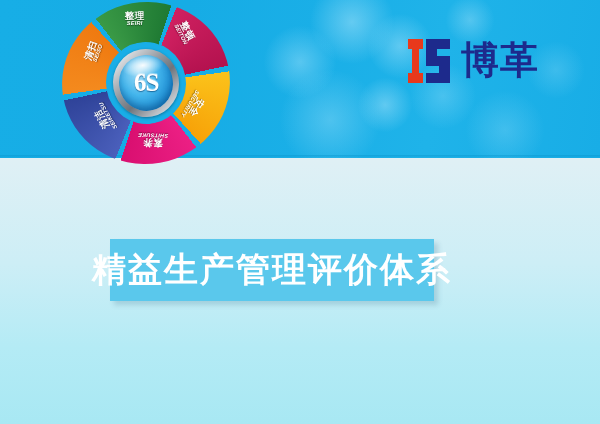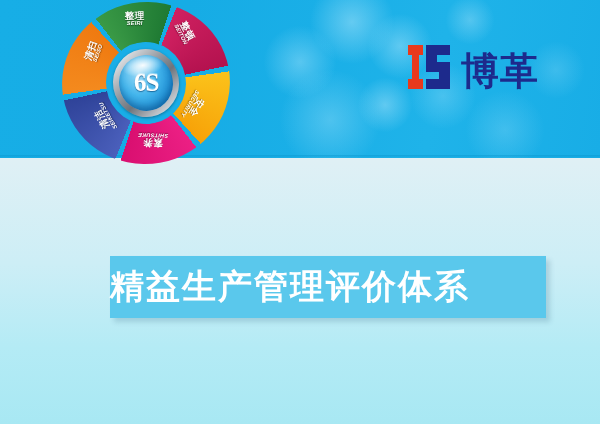--- a/index.html
+++ b/index.html
@@ -94,38 +94,38 @@
     letter-spacing:-1px;
     text-shadow:0 1px 1px rgba(10,70,120,.7), 0 -1px 0 rgba(255,255,255,.4);
     transform:rotate(10deg);
     margin-top:-1px;
   }
 
   
   #logo {
     position:absolute; left:406px; top:30px;
     width:150px; height:60px;
-    display:flex; align-items:flex-end; gap:9px;
+    display:flex; align-items:center; gap:9px;
   }
   #logo-mark { position:relative; width:46px; height:47px; flex:none; }
   #logo-text {
     font-family:"Liberation Serif", serif;
     font-size:38px; font-weight:bold;
     color:#1d2a8c;
     letter-spacing:1px;
     line-height:1;
   }
 
   
   #title-banner {
-    position:absolute; left:110px; top:256px;
-    width:436px; height:62px;
+    position:absolute; left:110px; top:239px;
+    width:324px; height:62px;
     background:#5ac8ec;
     box-shadow:4px 4px 5px rgba(40,90,120,.20);
-    display:flex; align-items:center; justify-content:flex-start;
+    display:flex; align-items:center; justify-content:center;
   }
   #title-text {
     font-family:"Liberation Serif", serif;
     font-size:34px;
     font-weight:bold;
     color:#ffffff;
     letter-spacing:2px;
     white-space:nowrap;
   }
 </style>

